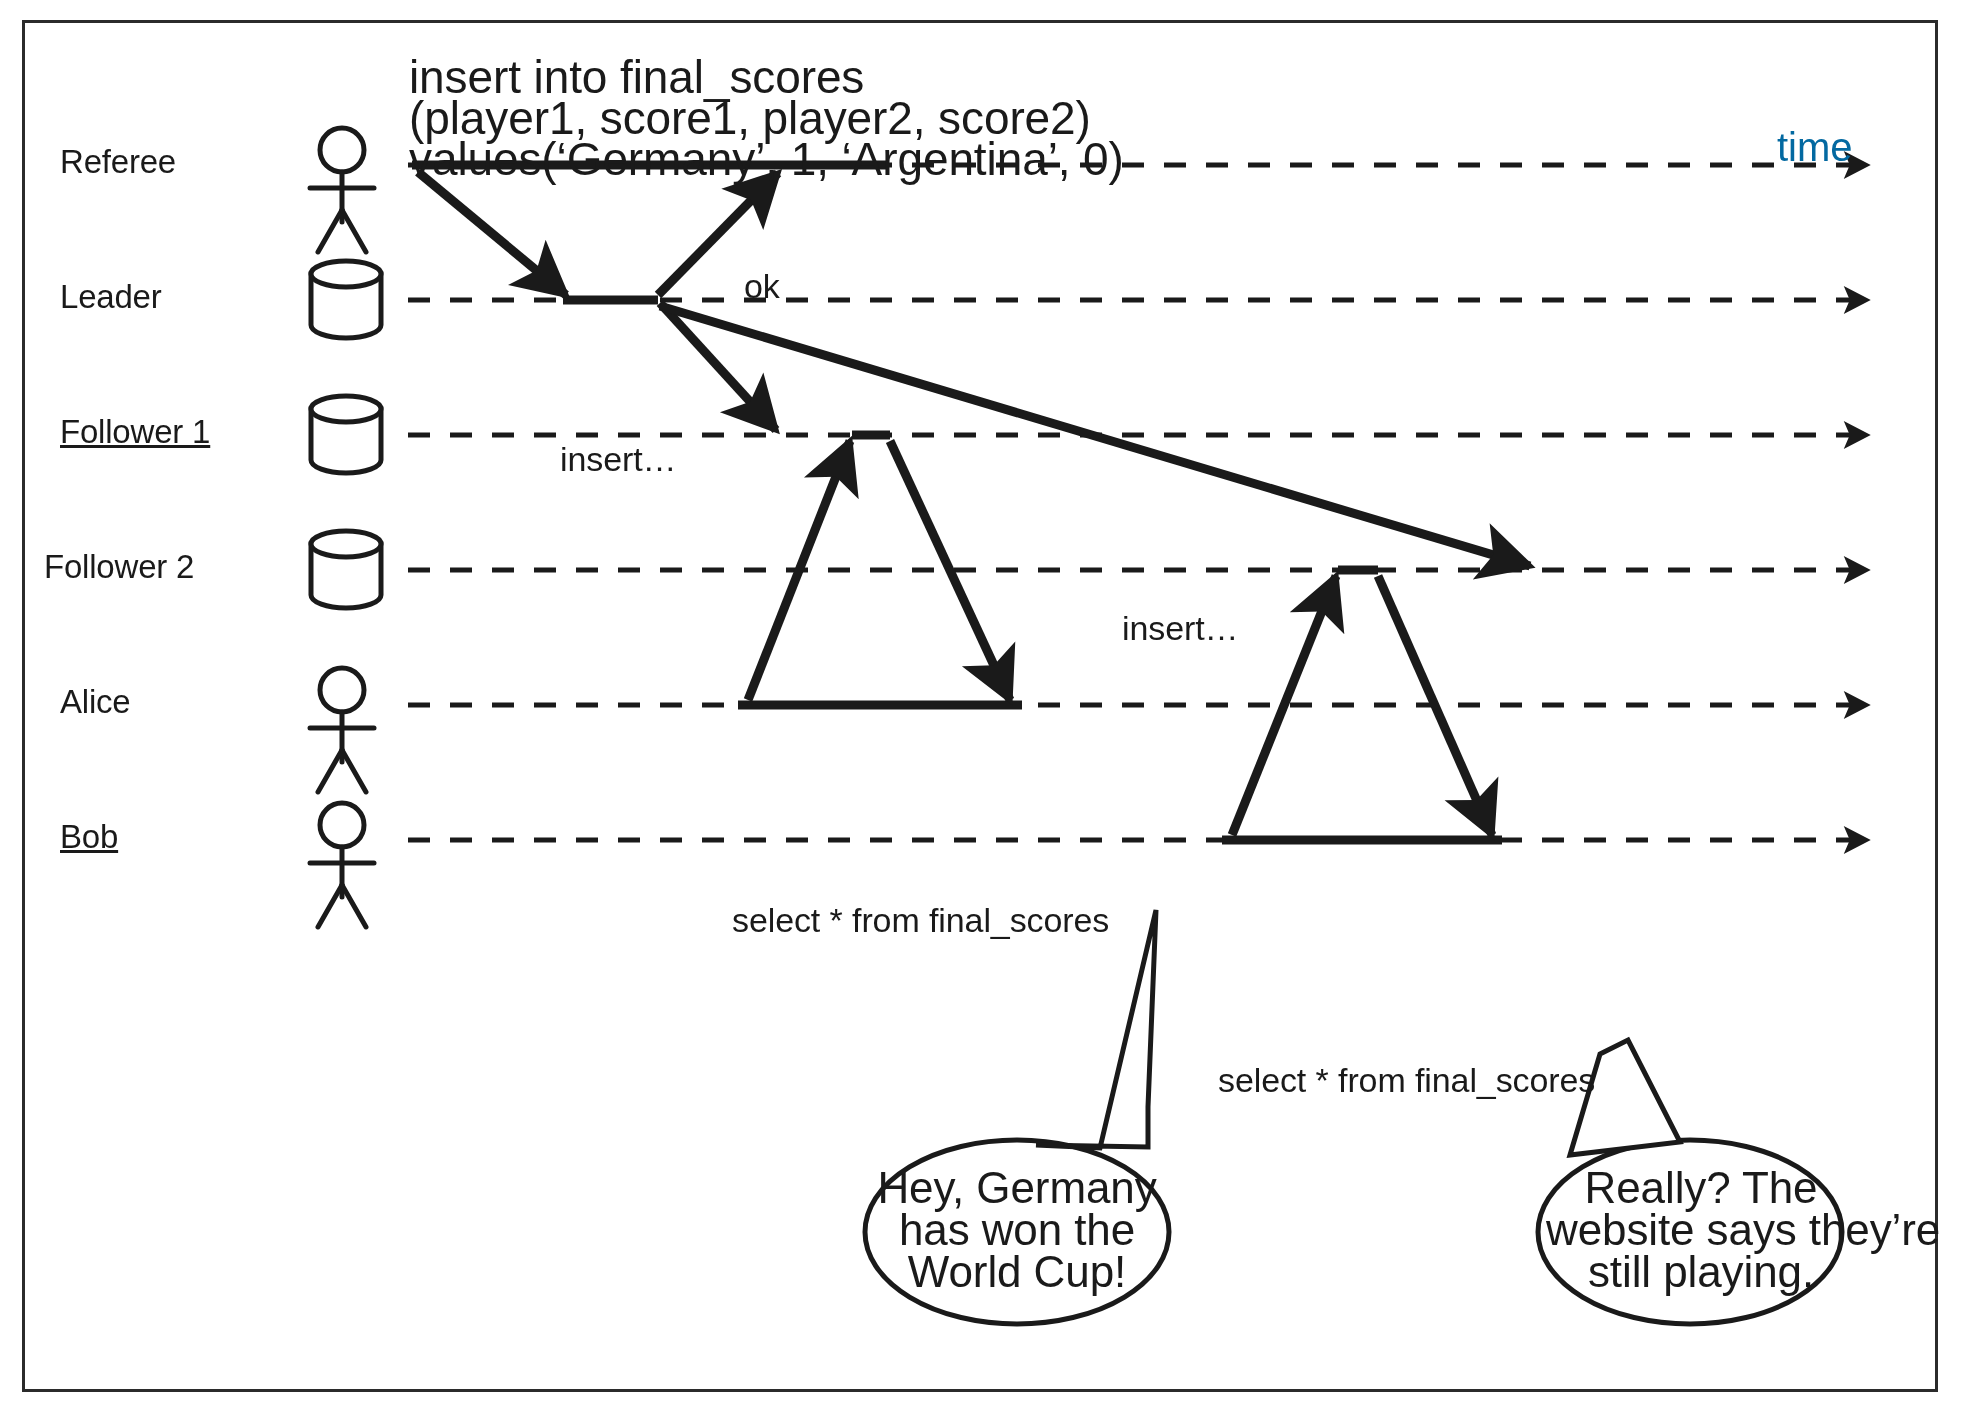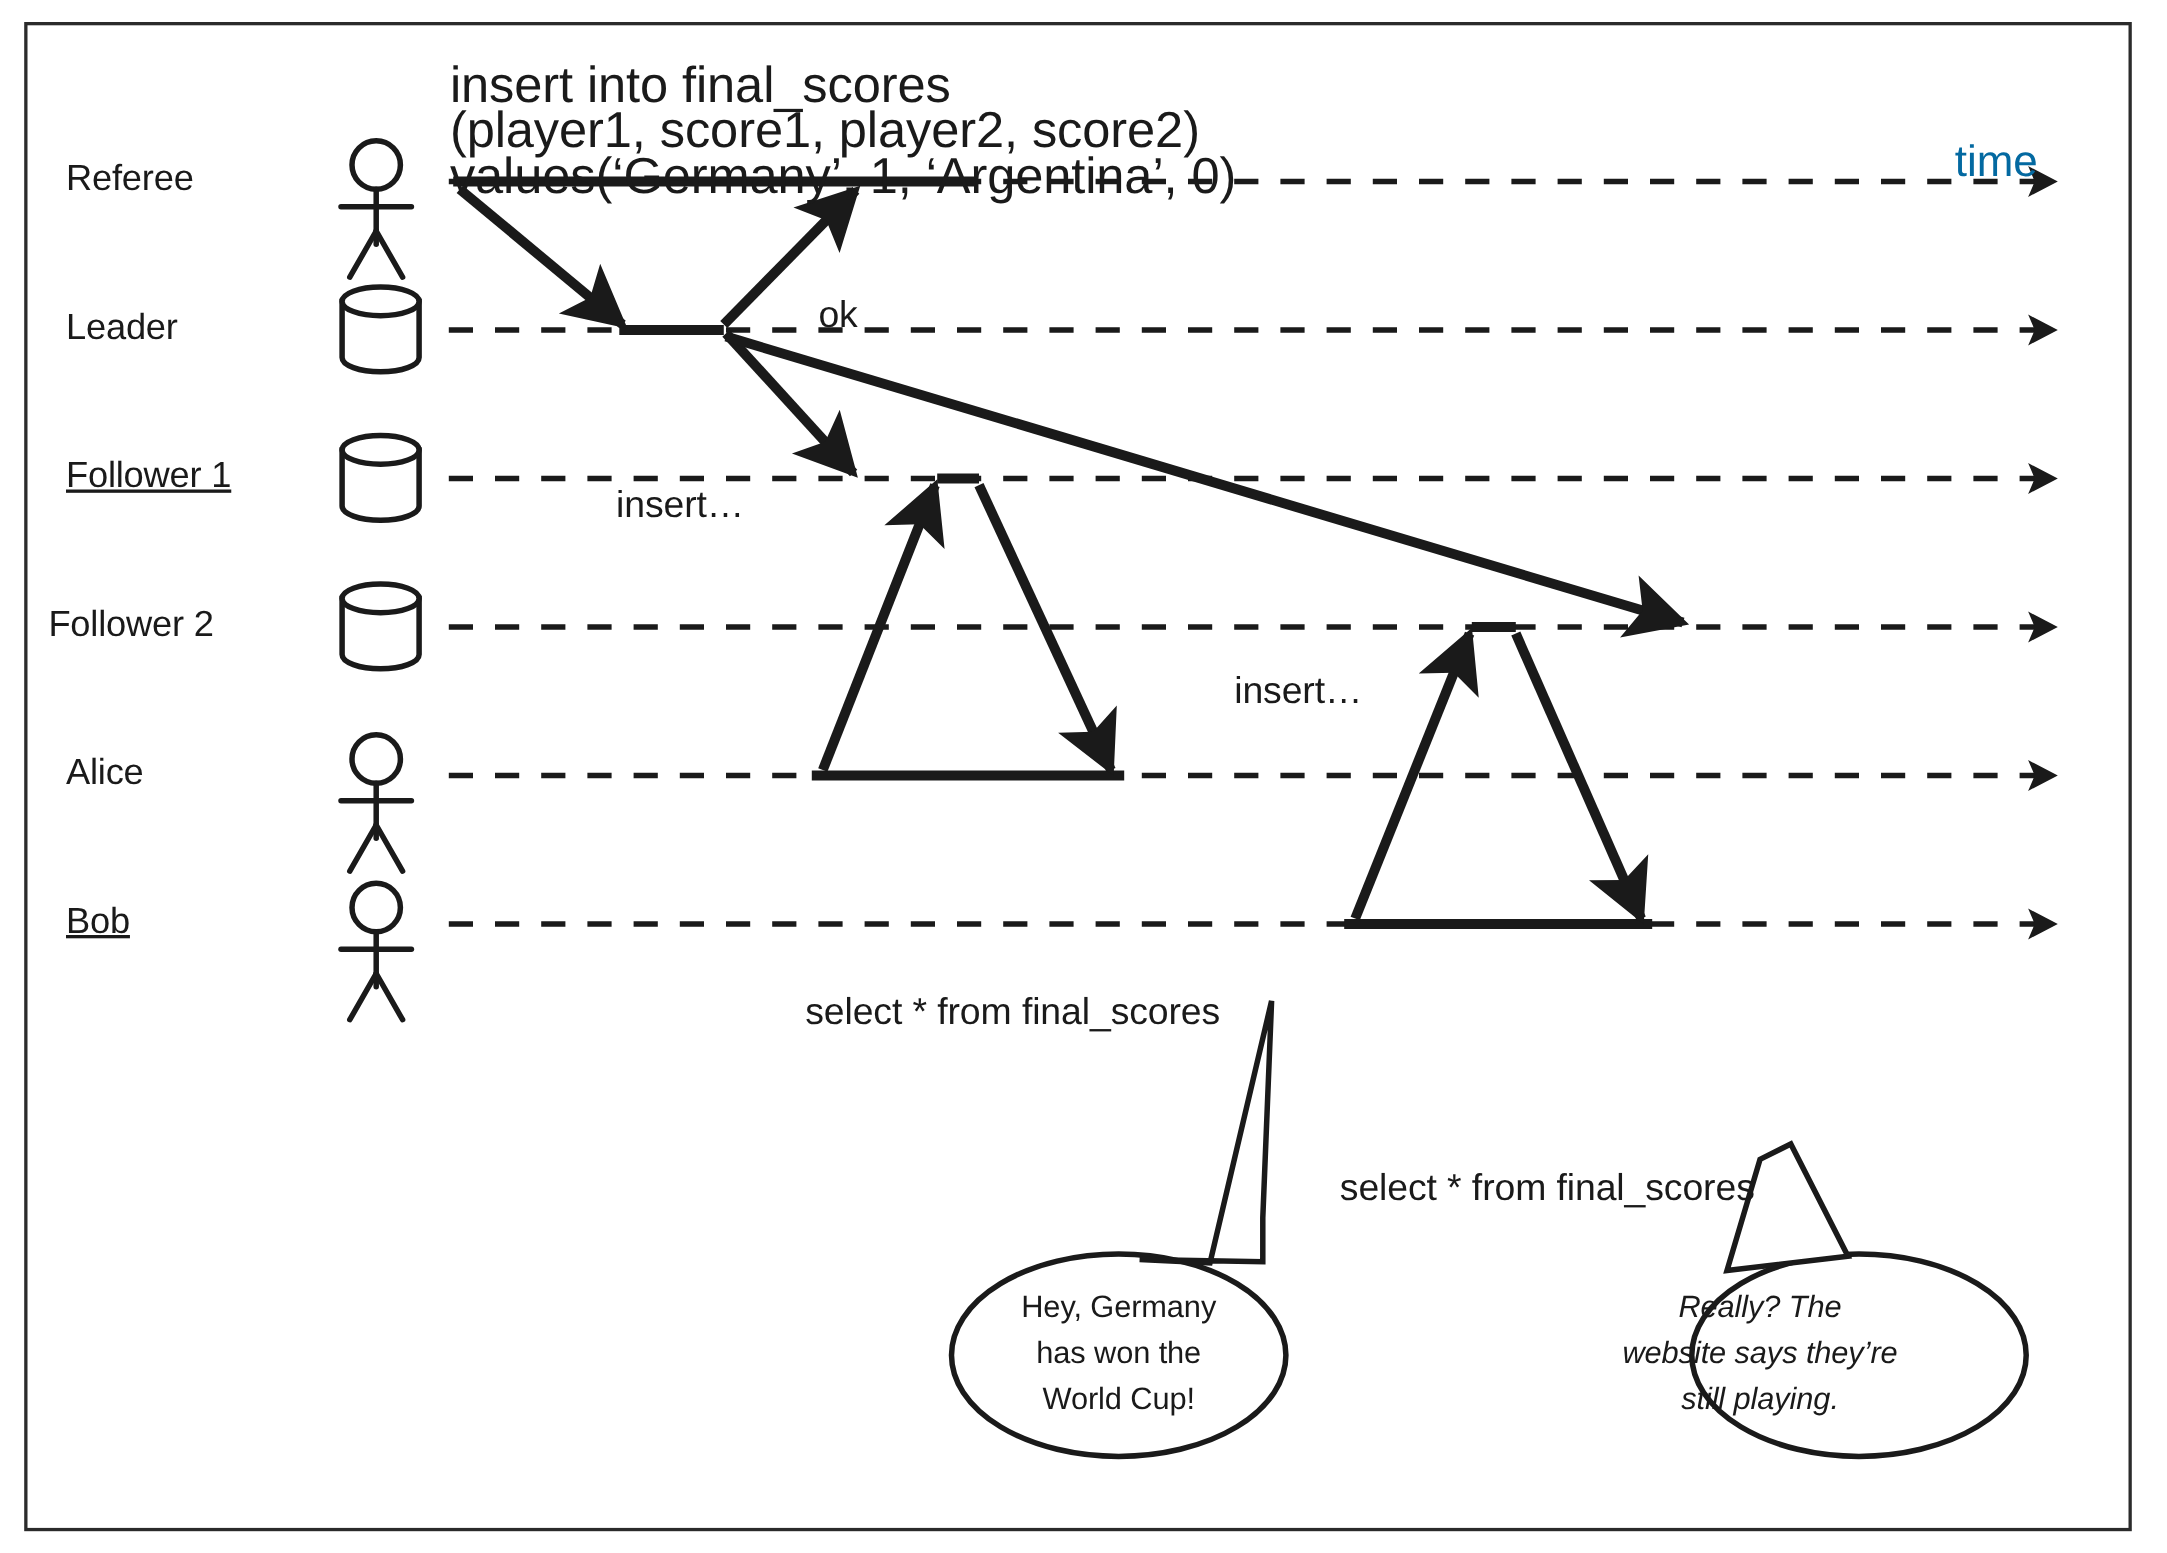--- a/index.html
+++ b/index.html
@@ -62,21 +62,21 @@
     letter-spacing: -0.1px;
   }
   .time-label {
     position: absolute;
     font-size: 40px;
     color: #0369a1;
     white-space: nowrap;
   }
   .bubble-text {
     position: absolute;
-    font-size: 28px;
+    font-size: 44px;
     line-height: 42px;
     color: #1a1a1a;
     text-align: center;
     white-space: pre;
     letter-spacing: -0.1px;
   }
 </style>
 </head>
 <body>
 
@@ -199,17 +199,17 @@
   <div class="msg-label" style="left:744px; top:267px;">ok</div>
   <div class="msg-label" style="left:560px; top:440px;">insert…</div>
   <div class="msg-label" style="left:1122px; top:609px;">insert…</div>
 
   <div class="msg-label" style="left:732px; top:901px;">select * from final_scores</div>
   <div class="msg-label" style="left:1218px; top:1061px;">select * from final_scores</div>
 
   <div class="bubble-text" style="left:867px; top:1167px; width:300px;">Hey, Germany
 has won the
 World Cup!</div>
-  <div class="bubble-text" style="left:1445px; top:1167px; width:310px;font-style:italic;">Really? The
+  <div class="bubble-text" style="left:1546px; top:1167px; width:310px;">Really? The
 website says they’re
 still playing.</div>
 
 </div>
 
 </body></html>

